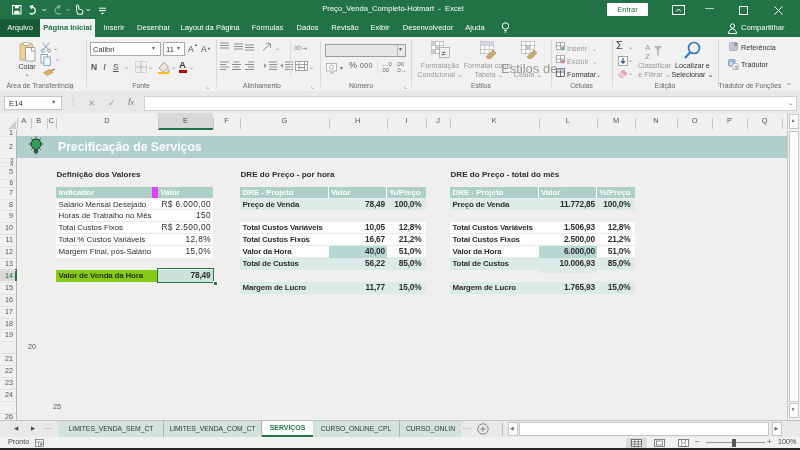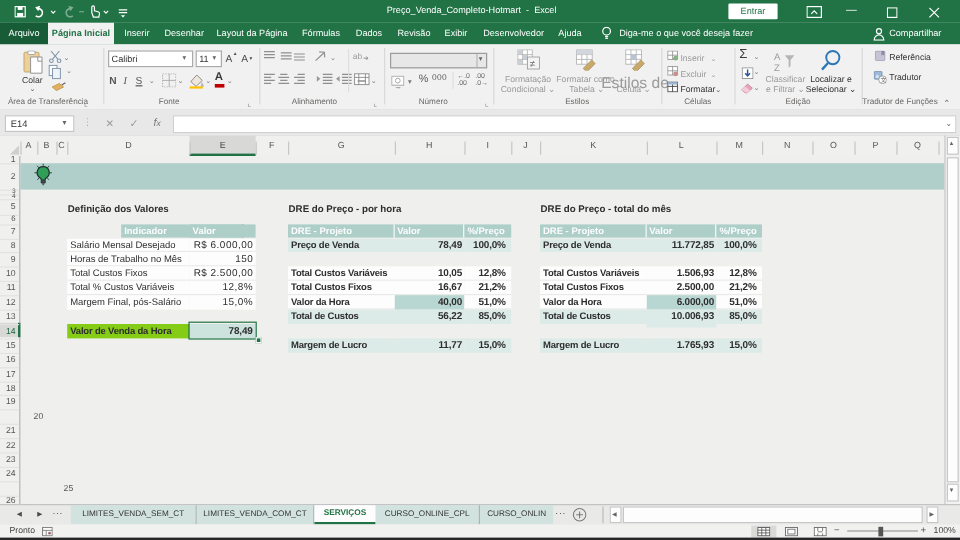--- a/index.html
+++ b/index.html
@@ -65,21 +65,20 @@
   <div class="tx" style="left:245px;top:19px;width:45px;text-align:center;font-size:7.6px;color:#fff;line-height:18px;">Fórmulas</div>
   <div class="tx" style="left:291px;top:19px;width:33px;text-align:center;font-size:7.6px;color:#fff;line-height:18px;">Dados</div>
   <div class="tx" style="left:326px;top:19px;width:38px;text-align:center;font-size:7.6px;color:#fff;line-height:18px;">Revisão</div>
   <div class="tx" style="left:365px;top:19px;width:30px;text-align:center;font-size:7.6px;color:#fff;line-height:18px;">Exibir</div>
   <div class="tx" style="left:398px;top:19px;width:60px;text-align:center;font-size:7.6px;color:#fff;line-height:18px;">Desenvolvedor</div>
   <div class="tx" style="left:460px;top:19px;width:30px;text-align:center;font-size:7.6px;color:#fff;line-height:18px;">Ajuda</div>
   <svg class="ab" style="left:501px;top:22px;" width="9" height="12" viewBox="0 0 9 12">
     <circle cx="4.5" cy="4" r="3.2" fill="none" stroke="#fff" stroke-width="1"></circle>
     <path d="M3.2 8.5 l2.6 0 M3.5 10 l2 0" stroke="#fff" stroke-width="0.9"></path>
   </svg>
-  <div class="tx" style="left:516px;top:19px;font-size:7.6px;color:#fff;line-height:18px;">Diga-me o que você deseja fazer</div>
   <svg class="ab" style="left:727px;top:22.5px;" width="11" height="11" viewBox="0 0 11 11">
     <circle cx="5.5" cy="3" r="2.1" fill="none" stroke="#fff" stroke-width="1"></circle>
     <path d="M1.5 10.5 a4 4.5 0 0 1 8 0 z" fill="none" stroke="#fff" stroke-width="1"></path>
   </svg>
   <div class="tx" style="left:741px;top:19px;font-size:7.6px;color:#fff;line-height:18px;">Compartilhar</div>
 
   <div class="ab" id="ribbon" style="left:0;top:37px;width:800px;height:54px;background:#f1f1f1;border-bottom:1px solid #d2d0ce;"></div>
 
   <div class="ab" style="left:86px;top:40px;width:1px;height:47px;background:#dbd9d7;"></div>
   <div class="ab" style="left:216px;top:40px;width:1px;height:47px;background:#dbd9d7;"></div>
@@ -360,26 +359,27 @@
 
   <div class="ab" style="left:16.5px;top:136px;width:770.5px;height:21.5px;background:#b0cfca;"></div>
   <svg class="ab" style="left:28px;top:136px;" width="16" height="20" viewBox="0 0 16 20">
     <g stroke="#2a3b34" stroke-width="0.8">
       <path d="M8 0.3 v1.8 M3 2.2 l1.5 1.7 M13 2.2 l-1.5 1.7 M0.8 8 h2.1 M13.1 8 h2.1 M3.2 13.8 l1.5 -1.6 M12.8 13.8 l-1.5 -1.6"></path>
     </g>
     <path d="M8 2.9 a5 5 0 0 1 2.4 9.4 c-0.6 0.4 -0.8 1 -0.8 1.7 h-3.2 c0 -0.7 -0.2 -1.3 -0.8 -1.7 a5 5 0 0 1 2.4 -9.4 z" fill="#2f9e58" stroke="#1d2e26" stroke-width="1"></path>
     <path d="M6.3 14.6 h3.4 v1.8 h-3.4 z" fill="#4d555d" stroke="#1d2e26" stroke-width="0.7"></path>
     <path d="M6.6 16.8 h2.8 l-1.4 1.9 z" fill="#4d555d"></path>
   </svg>
+  <div class="tx" style="left:58px;top:139.5px;font-size:12.2px;font-weight:bold;color:#fcfdfd;">Precificação de Serviços</div>
 
   <div class="tx" style="left:56.5px;top:169.8px;font-size:8.1px;font-weight:bold;color:#2e2e2e;">Definição dos Valores</div>
   <div class="tx" style="left:240.5px;top:169.8px;font-size:8.1px;font-weight:bold;color:#2e2e2e;">DRE do Preço - por hora</div>
   <div class="tx" style="left:450.5px;top:169.8px;font-size:8.1px;font-weight:bold;color:#2e2e2e;">DRE do Preço - total do mês</div>
 
-  <div class="c hd" style="left:56px;top:186.6px;width:102px;height:11.9px;padding-left:2.5px;border-right:1px solid #d946ef;margin-left:45px;">Indicador</div>
+  <div class="c hd" style="left:56px;top:186.6px;width:102px;height:11.9px;padding-left:2.5px;border-right:6px solid #d946ef;">Indicador</div>
   <div class="c hd" style="left:158px;top:186.6px;width:55px;height:11.9px;padding-left:2.5px;">Valor</div>
   <div class="c w" style="left:56px;top:198.5px;width:102px;height:11.9px;padding-left:2.5px;">Salário Mensal Desejado</div>
   <div class="c w vr" style="left:158px;top:198.5px;width:55px;height:11.9px;padding-right:2px;">R$ 6.000,00</div>
   <div class="c w" style="left:56px;top:210.4px;width:102px;height:11.9px;padding-left:2.5px;">Horas de Trabalho no Mês</div>
   <div class="c w vr" style="left:158px;top:210.4px;width:55px;height:11.9px;padding-right:2px;">150</div>
   <div class="c w" style="left:56px;top:222.3px;width:102px;height:11.9px;padding-left:2.5px;">Total Custos Fixos</div>
   <div class="c w vr" style="left:158px;top:222.3px;width:55px;height:11.9px;padding-right:2px;">R$ 2.500,00</div>
   <div class="c w" style="left:56px;top:234.2px;width:102px;height:11.9px;padding-left:2.5px;">Total % Custos Variáveis</div>
   <div class="c w vr" style="left:158px;top:234.2px;width:55px;height:11.9px;padding-right:2px;">12,8%</div>
   <div class="c w" style="left:56px;top:246.1px;width:102px;height:11.9px;padding-left:2.5px;border-bottom:none;">Margem Final, pós-Salário</div>

